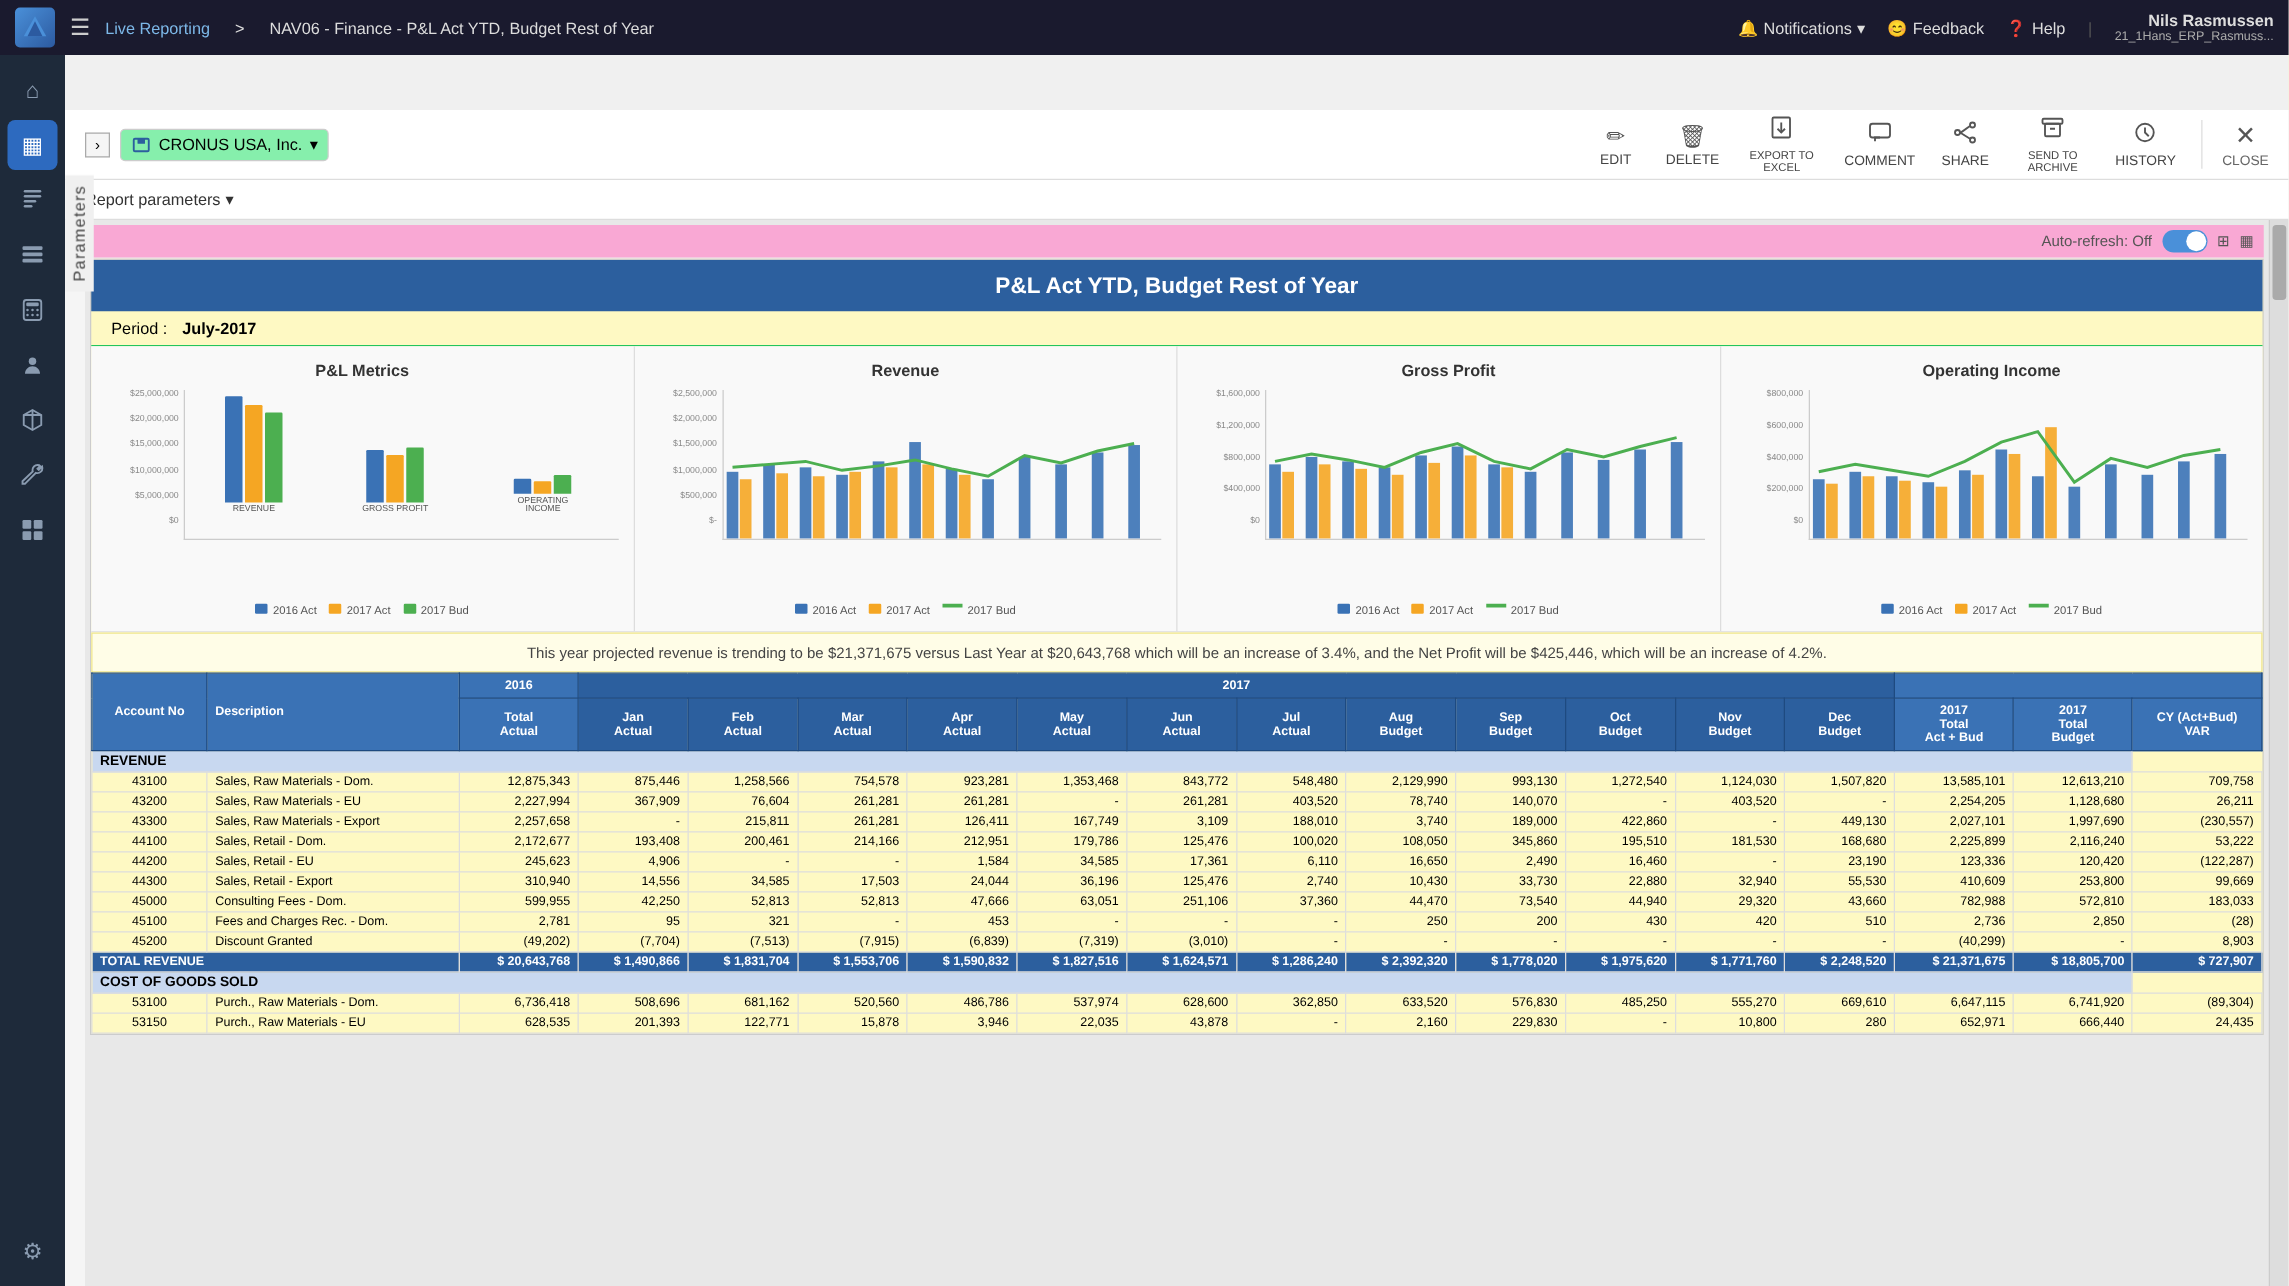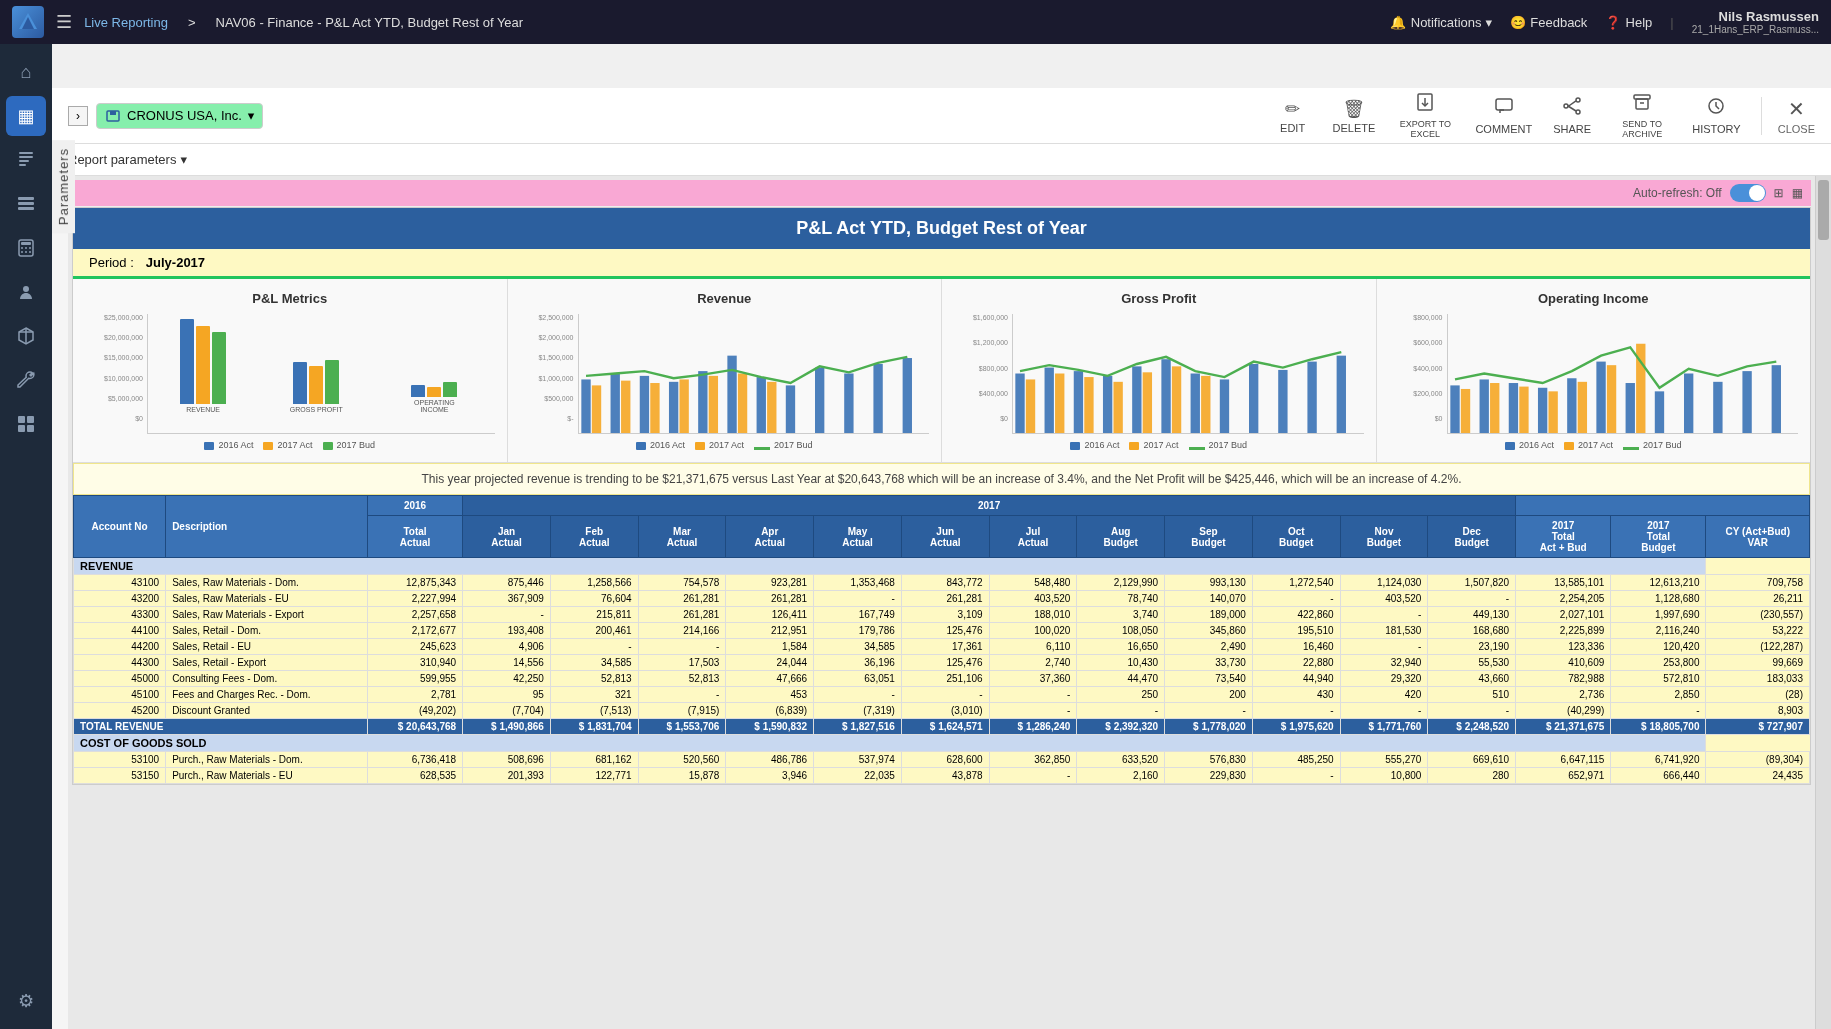--- a/index.html
+++ b/index.html
@@ -139,21 +139,21 @@
       color: white;
       text-align: center;
       font-size: 18px;
       font-weight: 600;
       padding: 10px;
     }
 
     .report-period {
       padding: 6px 16px;
       font-size: 13px;
-      border-bottom: 3px solid #22c55e;
+      border-bottom: 1px solid #22c55e;
       display: flex; align-items: flex-end; gap: 12px;
     }
 
     
     .charts-row {
       display: flex;
       border-bottom: 1px solid #ddd;
       background: #f9f9f9;
     }
     .chart-panel {
@@ -166,21 +166,21 @@
     .chart-title {
       text-align: center;
       font-size: 13px;
       font-weight: 600;
       color: #333;
       margin-bottom: 8px;
     }
 
     
     .chart-legend { display: flex; gap: 10px; justify-content: center; margin-top: 6px; flex-wrap: wrap; }
-    .legend-item { display: flex; align-items: flex-end; gap: 4px; font-size: 9px; color: #555; }
+    .legend-item { display: flex; align-items: flex-start; gap: 4px; font-size: 9px; color: #555; margin-top: 45px; }
     .legend-dot { width: 10px; height: 8px; border-radius: 1px; }
     .legend-line { width: 16px; height: 3px; }
 
     
     .trend-message {
       background: #fffde7;
       border: 1px solid #f0e68c;
       padding: 8px 16px;
       font-size: 12px;
       color: #444;
@@ -203,21 +203,21 @@
       white-space: nowrap;
     }
     .data-table td {
       padding: 2px 6px;
       border: 1px solid #ddd;
       text-align: right;
       white-space: nowrap;
       font-size: 10px;
     }
     .data-table td.desc { text-align: left; }
-    .data-table td.acct { }
+    .data-table td.acct { text-align: center; }
     .data-table tr.section-header td {
       background: #c8d8f0;
       font-weight: bold;
       font-size: 11px;
       text-align: left;
     }
     .data-table tr.total-row td {
       background: #2c5f9e;
       color: white;
       font-weight: bold;

